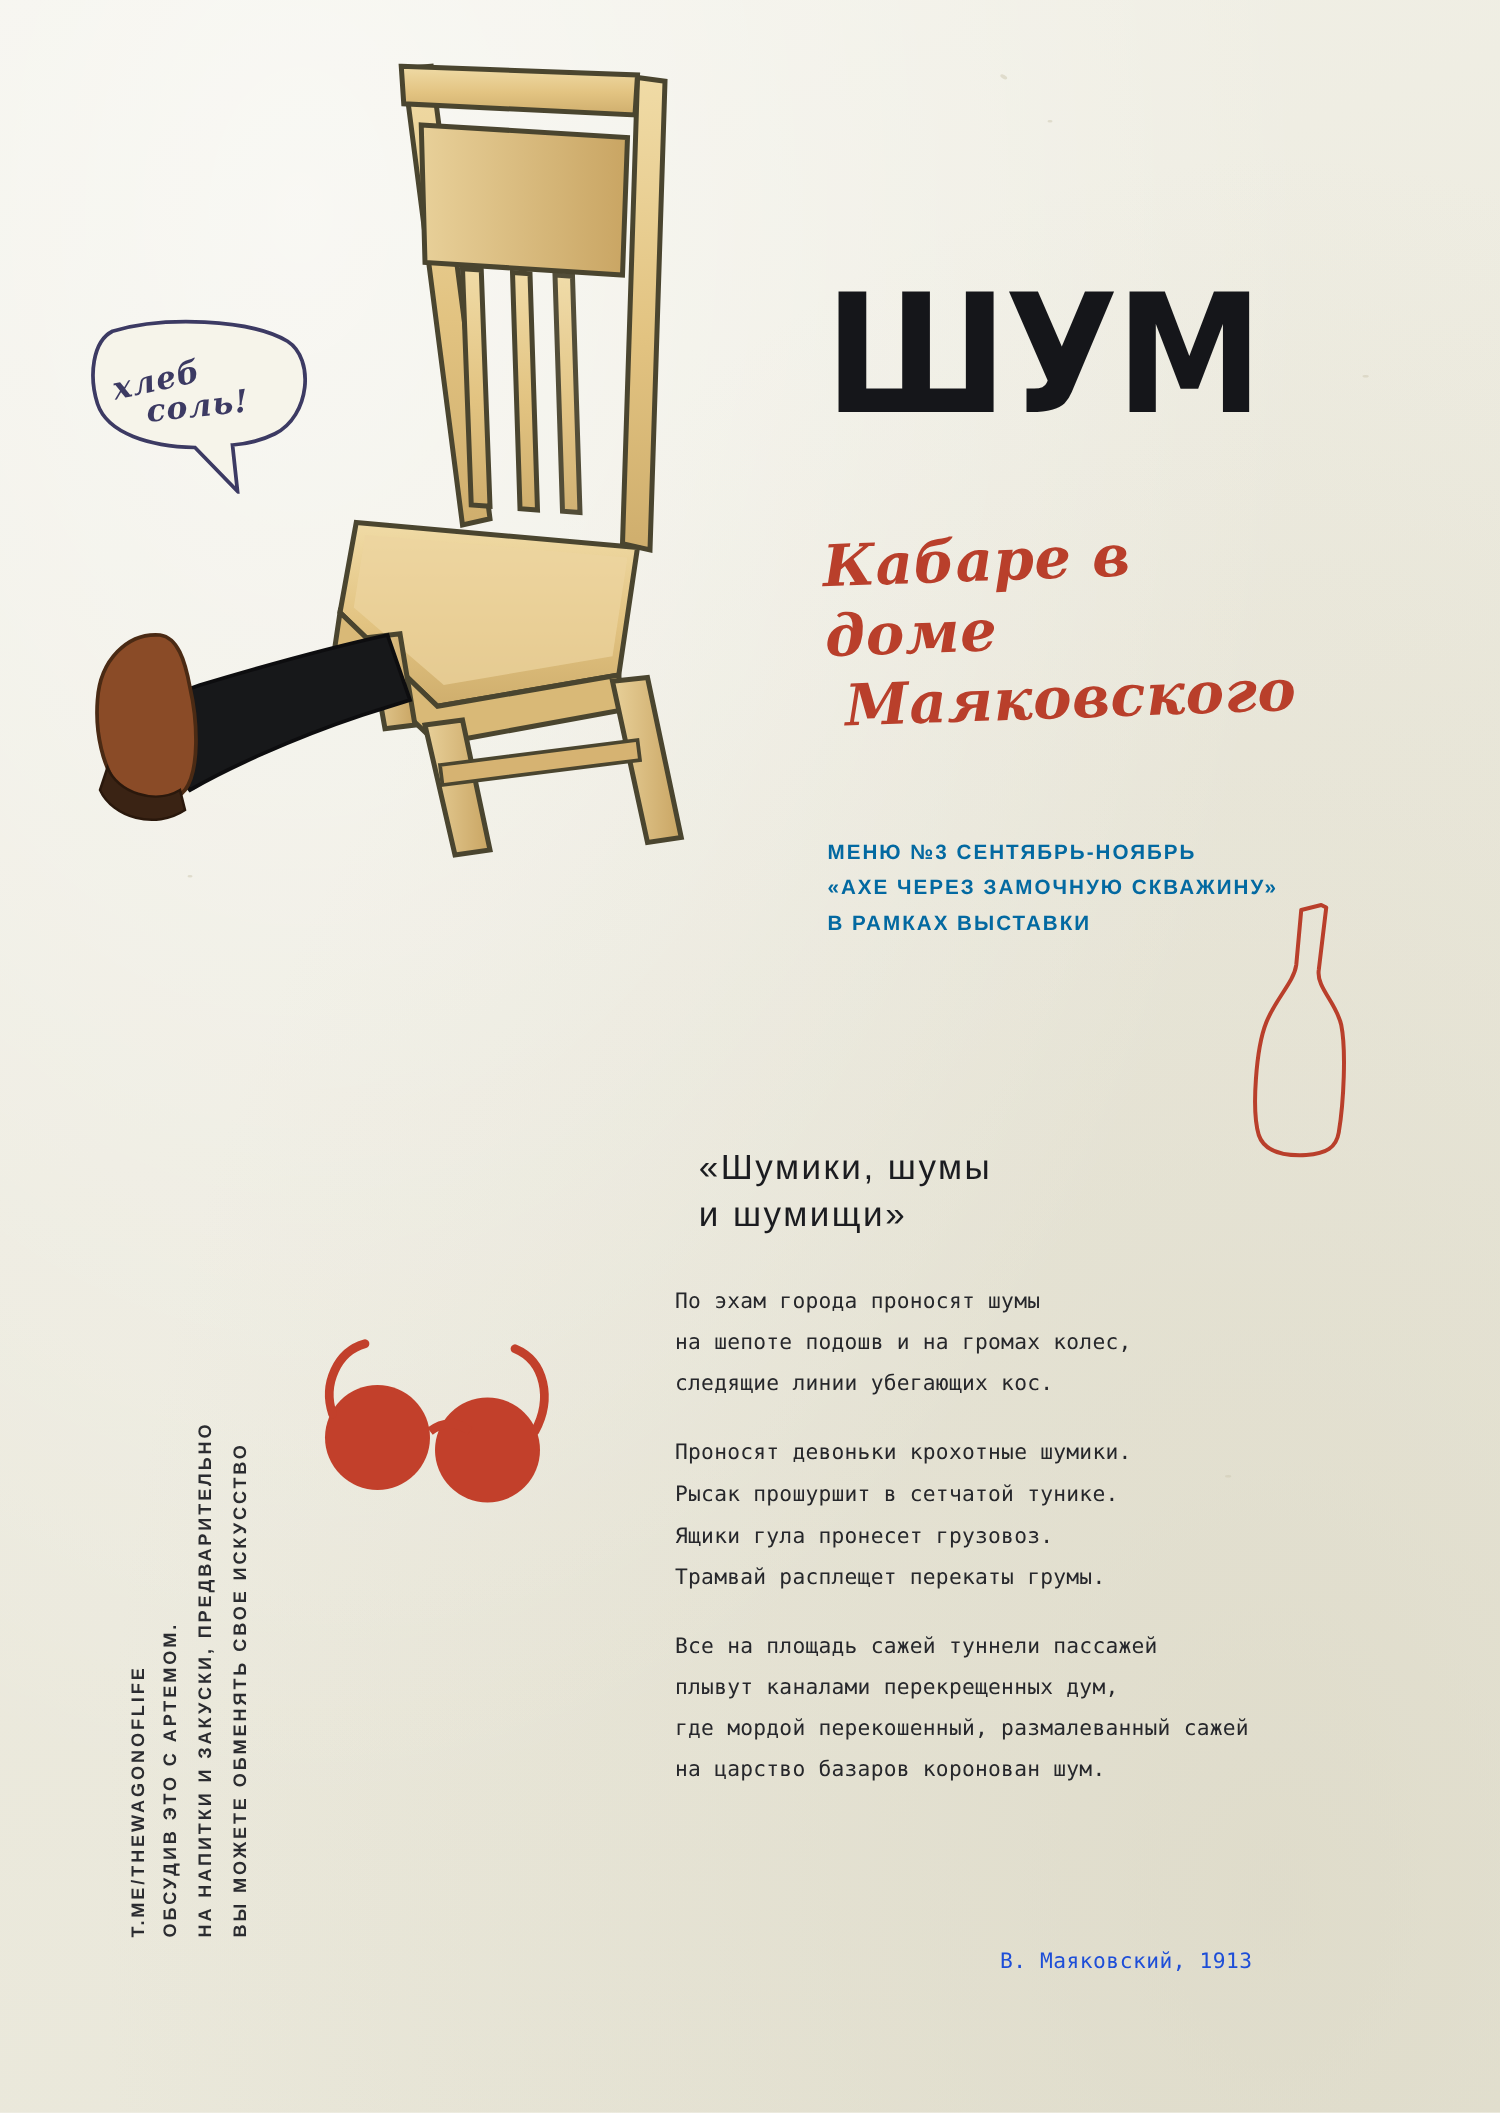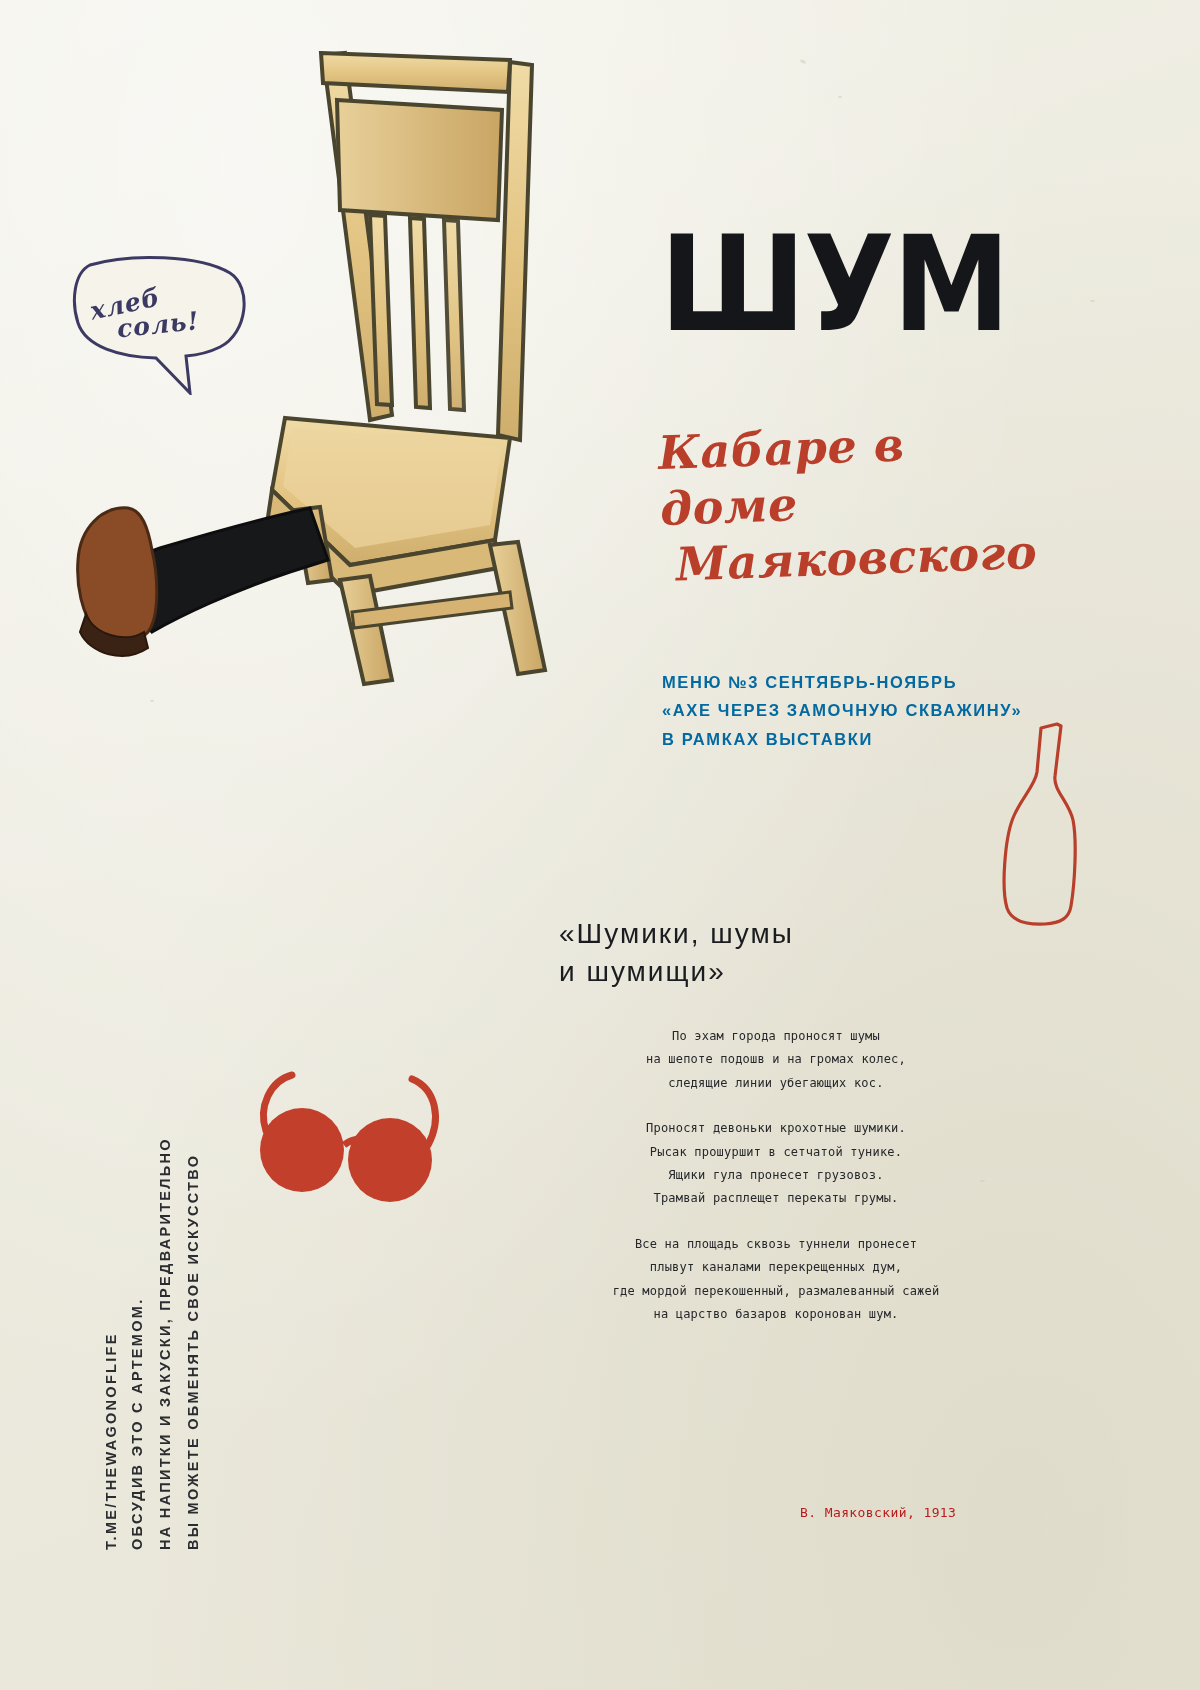--- a/index.html
+++ b/index.html
@@ -61,31 +61,30 @@
   .bottle{position:absolute;left:995px;top:720px;width:90px;height:210px;}
 
   
   .poem-title{
     position:absolute;left:533px;top:915px;width:480px;
     font-size:28px;line-height:1.35;color:#1b1c20;
     letter-spacing:2px;
     margin-left:26px;
   }
   .poem-body{
-    position:absolute;left:496px;top:1025px;width:560px;
+    position:absolute;left:540px;top:1025px;width:560px;
     font-family:"DejaVu Sans Mono", monospace;
-    font-size:12px;line-height:1.95;color:#26272b;
+    font-size:17px;line-height:1.95;color:#26272b;
     letter-spacing:.2px;
-    text-align:center;
   }
   .poem-body .stanza{margin-bottom:22px;}
   .poem-credit{
-    position:absolute;left:800px;top:1505px;
+    position:absolute;left:800px;top:1559px;
     font-family:"DejaVu Sans Mono", monospace;
-    font-size:13px;color:#b91c1c;letter-spacing:.4px;
+    font-size:17px;color:#1d4ed8;letter-spacing:.4px;
   }
 
   
   .glasses{position:absolute;left:250px;top:1045px;width:240px;height:160px;}
   .vn-wrap{position:absolute;left:100px;top:1030px;height:520px;width:130px;}
   .vn-col{
     position:absolute;top:0;left:0;height:520px;
     writing-mode:vertical-rl;
     transform:rotate(180deg);
     font-size:14.5px;letter-spacing:2.3px;font-weight:600;color:#2b2c30;
@@ -196,21 +195,21 @@
     <div>на шепоте подошв и на громах колес,</div>
     <div>следящие линии убегающих кос.</div>
   </div>
   <div class="stanza">
     <div>Проносят девоньки крохотные шумики.</div>
     <div>Рысак прошуршит в сетчатой тунике.</div>
     <div>Ящики гула пронесет грузовоз.</div>
     <div>Трамвай расплещет перекаты грумы.</div>
   </div>
   <div class="stanza">
-    <div>Все на площадь сквозь туннели пронесет</div>
+    <div>Все на площадь сажей туннели пассажей</div>
     <div>плывут каналами перекрещенных дум,</div>
     <div>где мордой перекошенный, размалеванный сажей</div>
     <div>на царство базаров коронован шум.</div>
   </div>
 </div>
 
 <div class="poem-credit">В. Маяковский, 1913</div>
 
 <div class="glasses">
   <svg width="240" height="160" viewBox="0 0 240 160" xmlns="http://www.w3.org/2000/svg">

